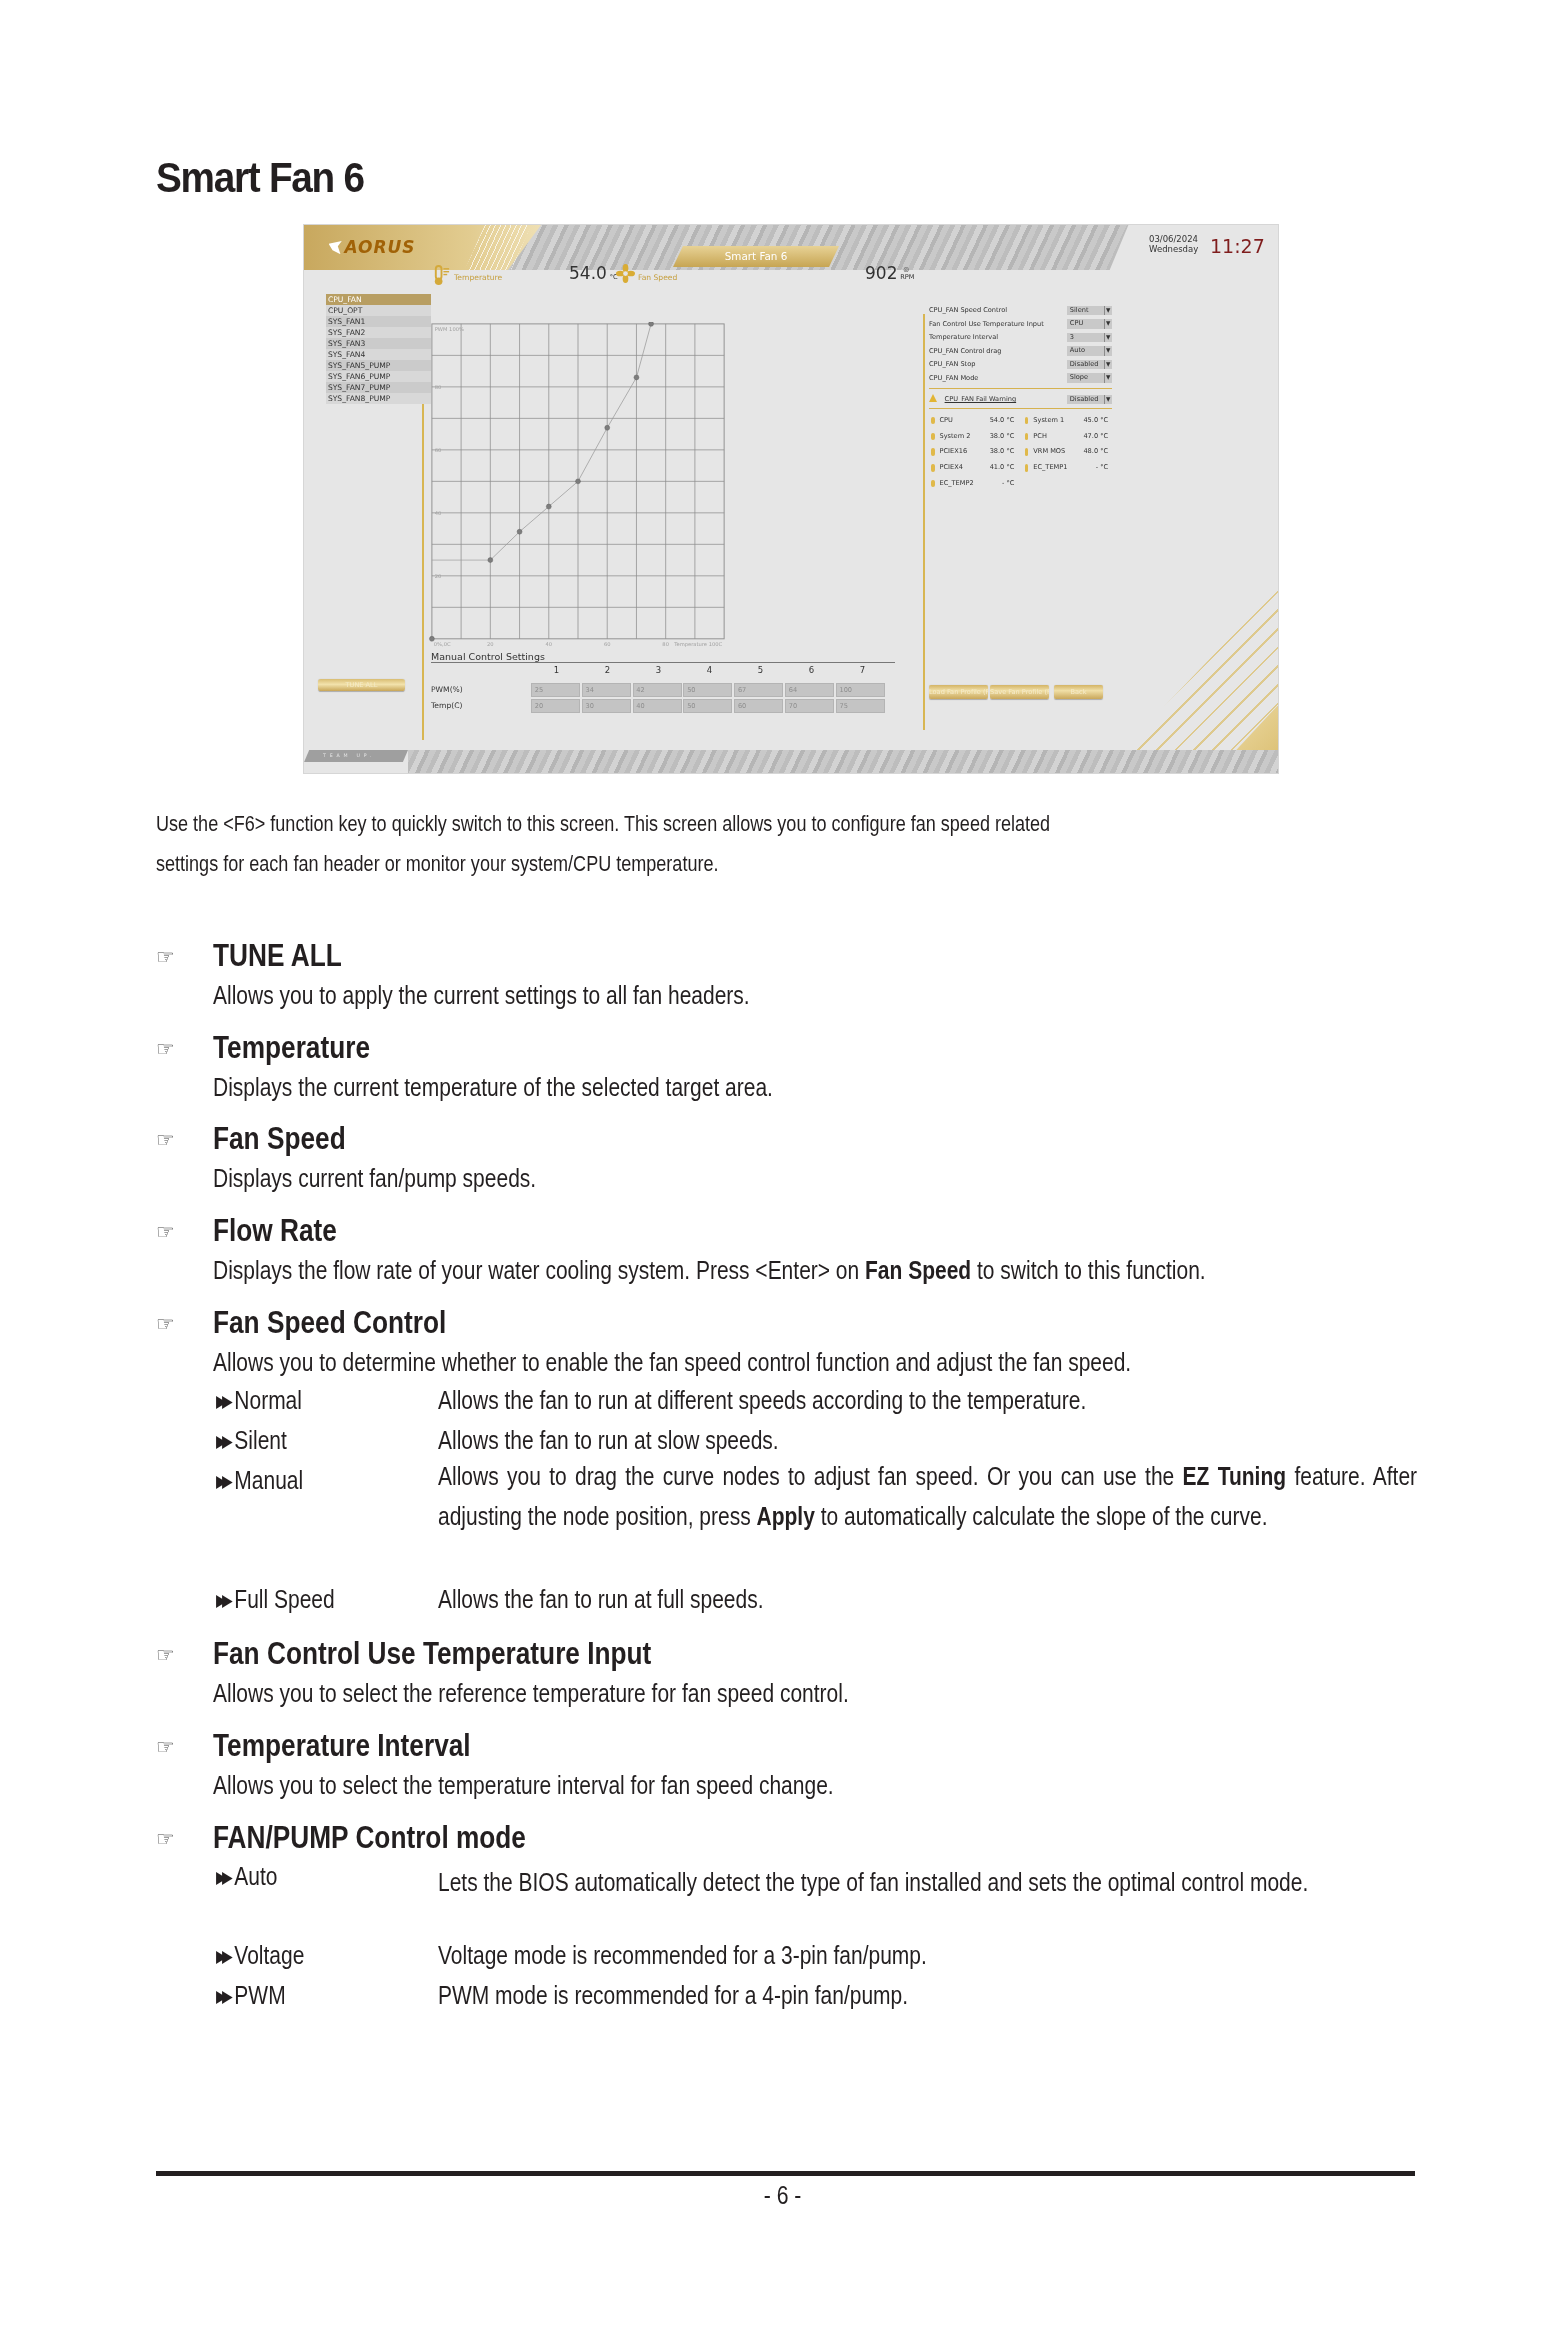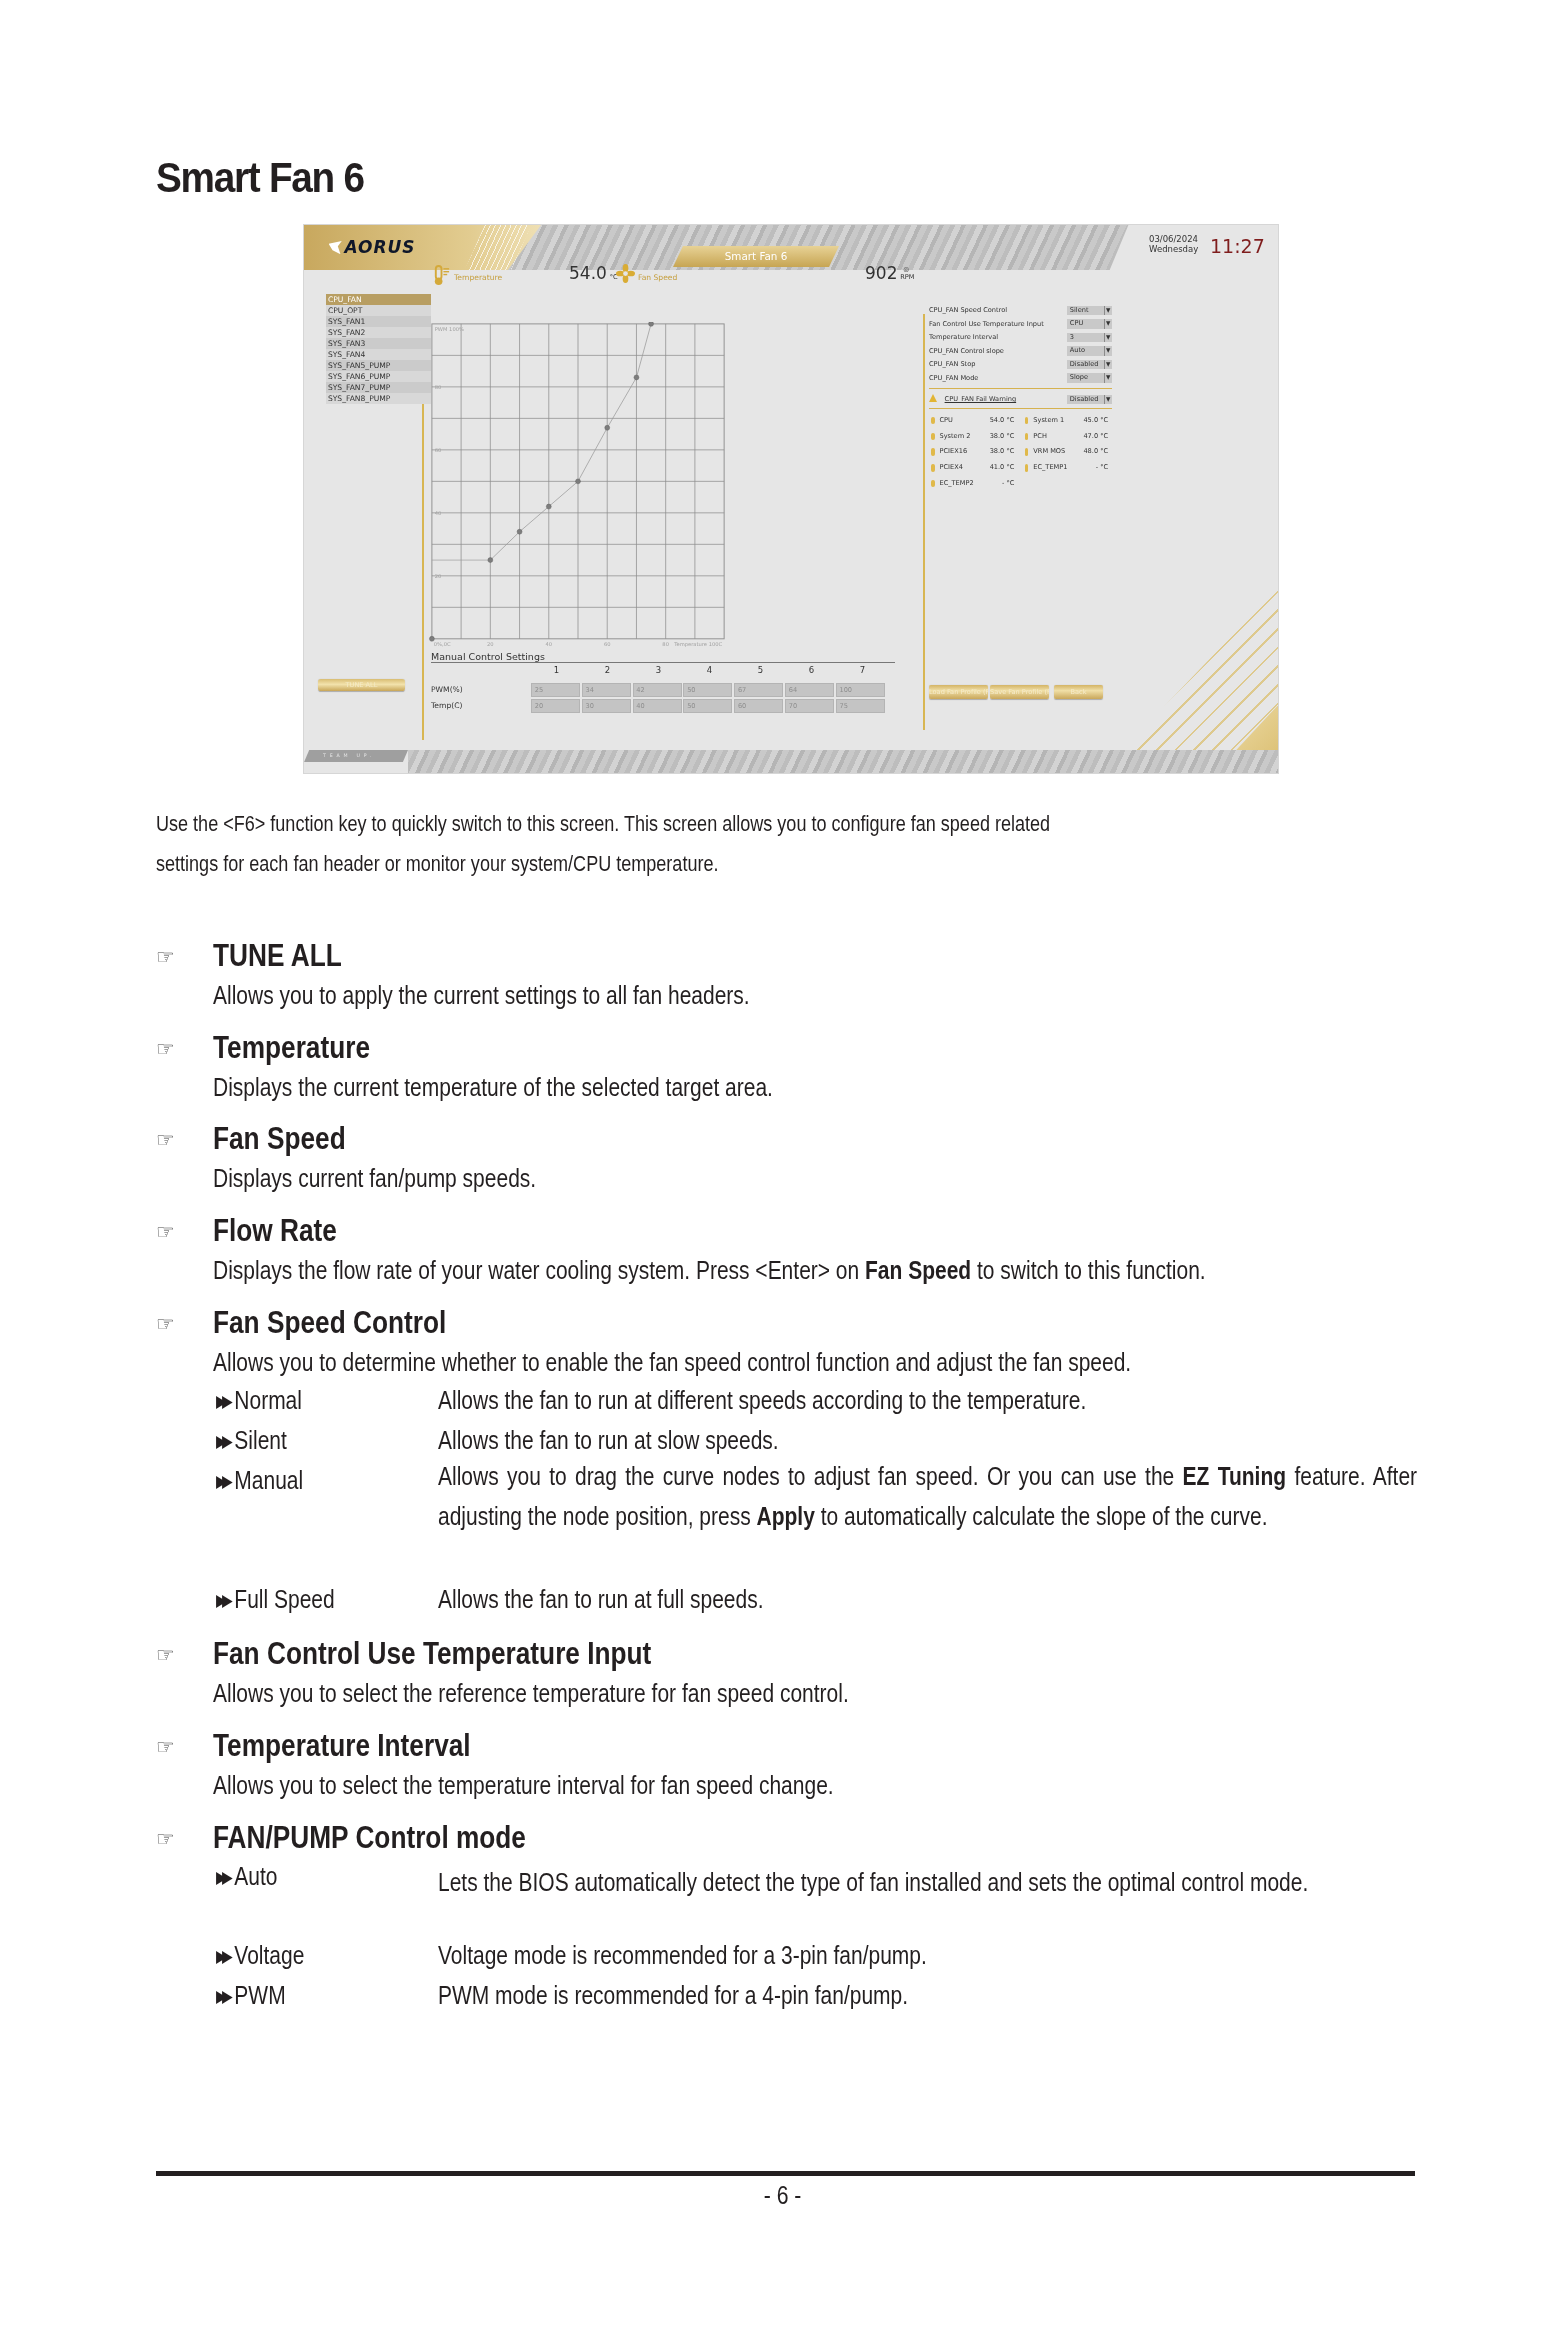--- a/index.html
+++ b/index.html
@@ -9,21 +9,21 @@
   .page-title { position: absolute; left: 156px; top: 153px; font-size: 43px; font-weight: bold; letter-spacing: -1.4px; transform: scaleX(0.9); transform-origin: left; }
 
   
   .bios { position: absolute; left: 303px; top: 224px; width: 976px; height: 550px; background: #e6e6e6; overflow: hidden; border: 0.9px solid #d6d6d6; font-family: "DejaVu Sans", sans-serif; }
   .bios .topband { position: absolute; left: 0; top: 0; width: 100%; height: 45px;
      background: repeating-linear-gradient(115deg, #c9c9c9 0 5.7px, #bdbdbd 5.7px 10.4px, #d3d3d3 10.4px 16px, #b5b5b5 16px 20px); }
   .bios .logo-band { position: absolute; left: 0; top: 0; width: 237px; height: 45px;
      background: linear-gradient(90deg, #c8a85e, #e2cc90 70%, #efe0b4); clip-path: polygon(0 0, 100% 0, 86% 100%, 0 100%); }
   .bios .logo-stripes { position: absolute; left: 161px; top: 0; width: 66px; height: 45px;
      background: repeating-linear-gradient(115deg, transparent 0 3.8px, rgba(255,255,255,.75) 3.8px 4.7px); clip-path: polygon(30% 0, 100% 0, 70% 100%, 0 100%); }
-  .bios .logo { position: absolute; left: 24.6px; top: 12.3px; color: #0f172a; font-style: italic; font-weight: bold; font-size: 17px; letter-spacing: 0.9px; }
+  .bios .logo { position: absolute; left: 24.6px; top: 12.3px; color: #a16207; font-style: italic; font-weight: bold; font-size: 17px; letter-spacing: 0.9px; }
   .bios .logo .eagle { display: inline-block; width: 13.2px; height: 13.2px; background: #fff; clip-path: polygon(0 20%, 100% 0, 70% 40%, 90% 100%, 30% 70%); margin-right: 2.8px; vertical-align: -0.9px; }
   .bios .title-plate { position: absolute; left: 369px; top: 21px; width: 166px; height: 21px;
      background: linear-gradient(180deg, #e7d296, #c7a553); clip-path: polygon(6% 0, 100% 0, 94% 100%, 0 100%);
      color: #fff; font-size: 10.4px; text-align: center; line-height: 21px; }
   .bios .date-block { position: absolute; right: 0; top: 0; width: 170px; height: 49px; background: #e6e6e6; clip-path: polygon(12% 0, 100% 0, 100% 100%, 0 100%); }
   .bios .date { position: absolute; left: 845px; top: 10.4px; font-size: 8.5px; line-height: 9.5px; color: #333; }
   .bios .time { position: absolute; left: 906px; top: 9.5px; font-size: 19px; color: #7f1d1d; }
 
   .bios .temp-icon { position: absolute; left: 17px; top: 55px; }
   .bios .stat-label { position: absolute; font-size: 7.6px; color: #c6a040; }
@@ -227,21 +227,21 @@
       <div class="mcs-cell">60</div>
       <div class="mcs-cell">70</div>
       <div class="mcs-cell">75</div>
     </div>
 
   <div class="corner-stripes"></div>
   <div class="settings">
     <div class="set-row"><span>CPU_FAN Speed Control</span><div class="dd"><span>Silent</span><span class="arrow">▼</span></div></div>
     <div class="set-row"><span>Fan Control Use Temperature Input</span><div class="dd"><span>CPU</span><span class="arrow">▼</span></div></div>
     <div class="set-row"><span>Temperature Interval</span><div class="dd"><span>3</span><span class="arrow">▼</span></div></div>
-    <div class="set-row"><span>CPU_FAN Control slope</span><div class="dd"><span>Auto</span><span class="arrow">▼</span></div></div>
+    <div class="set-row"><span>CPU_FAN Control drag</span><div class="dd"><span>Auto</span><span class="arrow">▼</span></div></div>
     <div class="set-row"><span>CPU_FAN Stop</span><div class="dd"><span>Disabled</span><span class="arrow">▼</span></div></div>
     <div class="set-row"><span>CPU_FAN Mode</span><div class="dd"><span>Slope</span><span class="arrow">▼</span></div></div>
   </div>
   <div class="gold-hline" style="left:625px;top:163px;width:183px"></div>
   <div class="warn-row">
     <span class="warn-icon"></span><span>CPU_FAN Fail Warning</span>
     <div class="dd" style="top:1.9px"><span>Disabled</span><span class="arrow">▼</span></div>
   </div>
   <div class="gold-hline" style="left:625px;top:183px;width:183px"></div>
 

